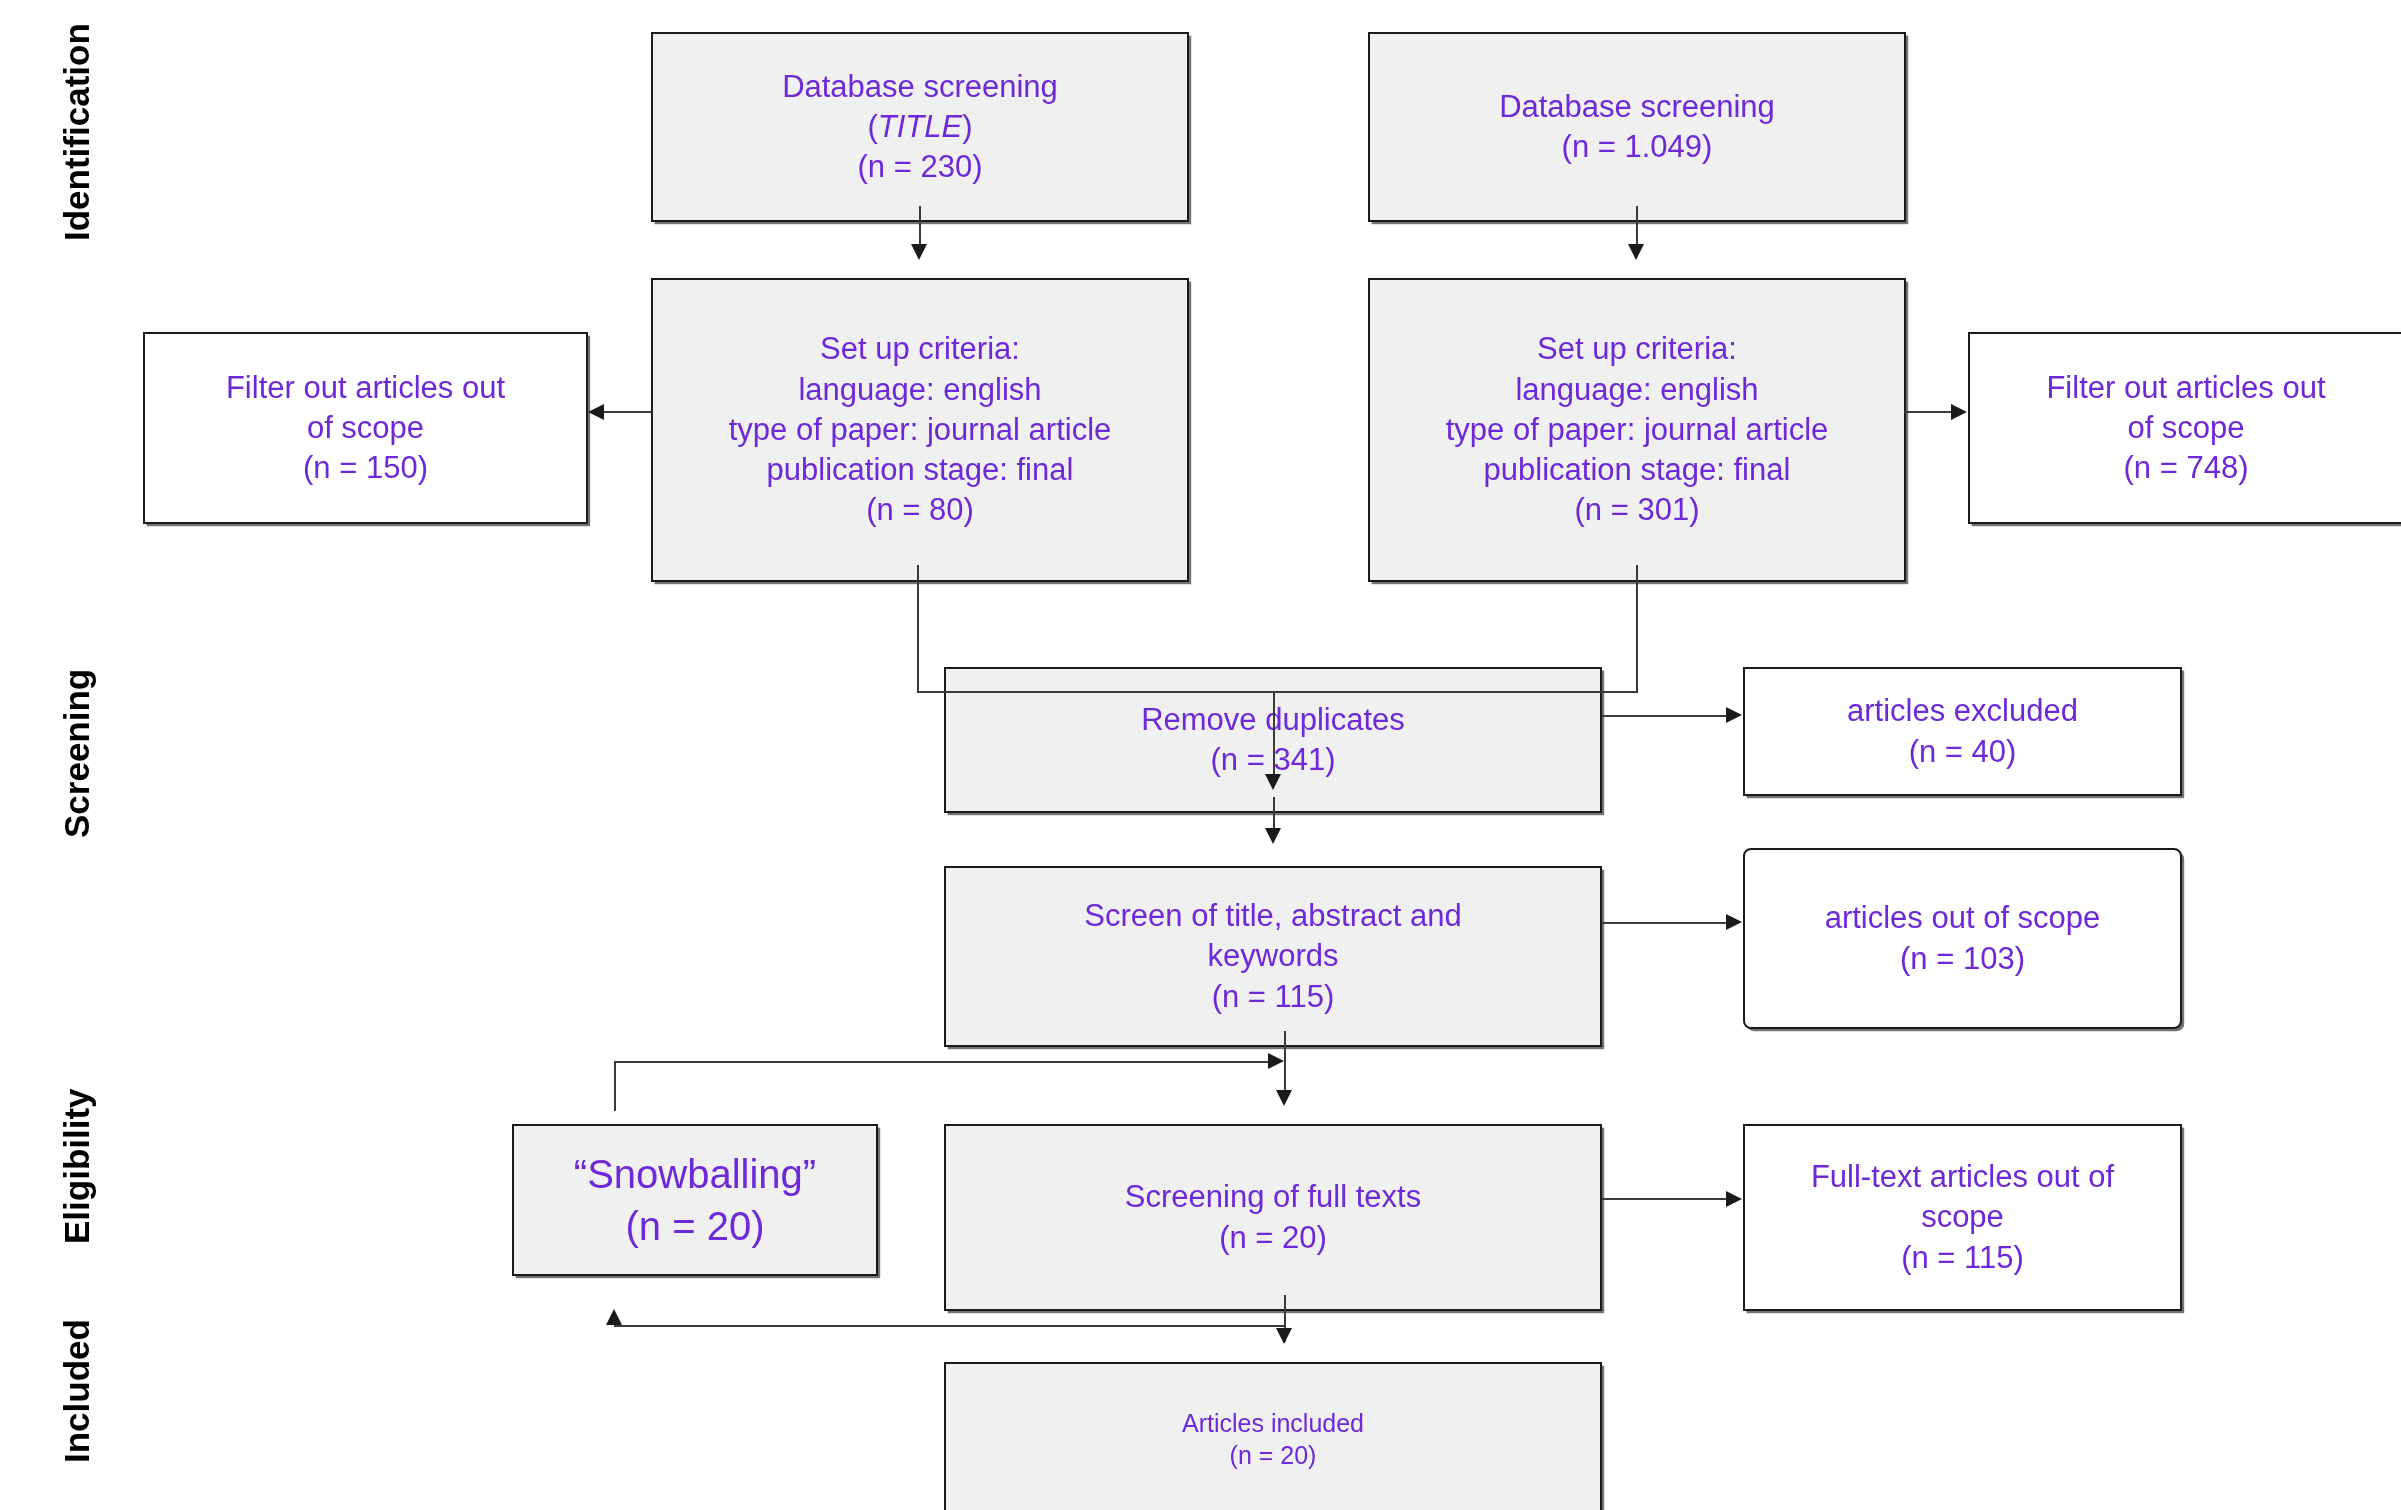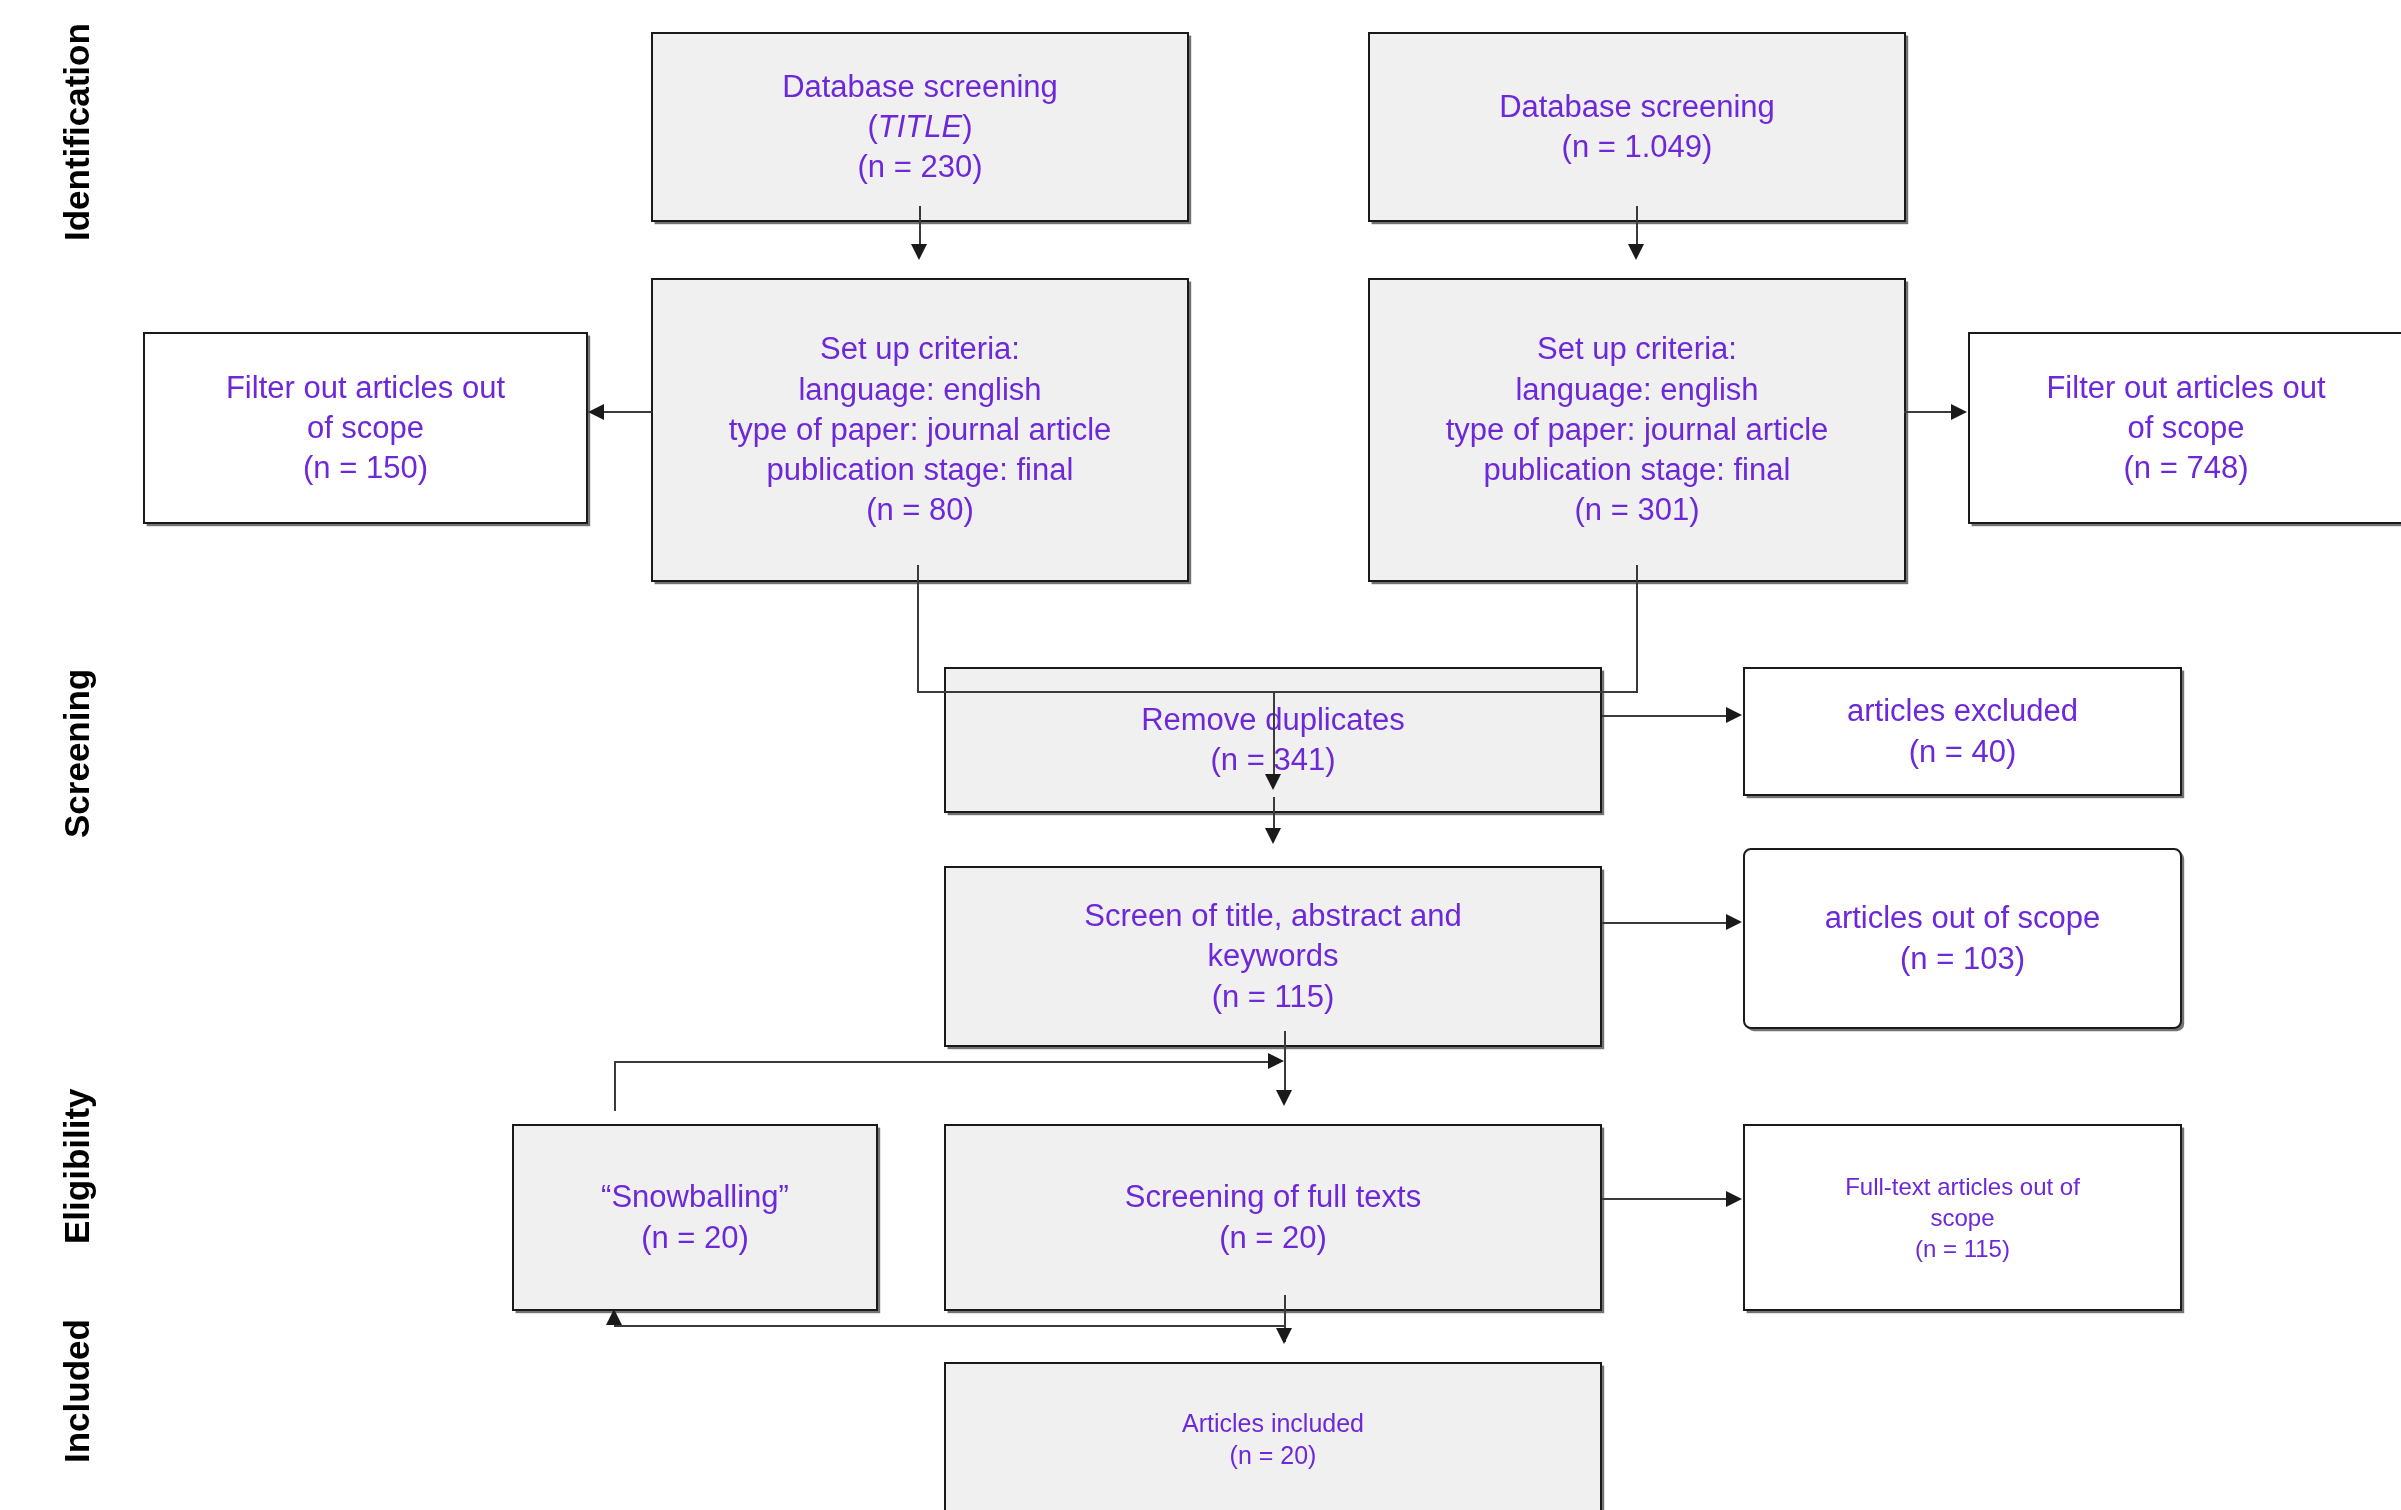--- a/index.html
+++ b/index.html
@@ -163,35 +163,35 @@
     </div>
   </div>
 
   <div class="node plain" style="left:1743px; top:832px; width:439px; height:181px; font-size:31px;border-radius:8px;">
     <div class="txt">
       <div>articles out of scope</div>
       <div>(n = 103)</div>
     </div>
   </div>
 
-  <div class="node filled" style="left:512px; top:1108px; width:366px; height:187px; font-size:31px;justify-content:center;">
+  <div class="node filled" style="left:512px; top:1108px; width:366px; height:152px; font-size:40px;justify-content:center;">
     <div class="txt">
       <div>“Snowballing”</div>
       <div>(n = 20)</div>
     </div>
   </div>
 
   <div class="node filled" style="left:944px; top:1108px; width:658px; height:187px; font-size:31px;">
     <div class="txt">
       <div>Screening of full texts</div>
       <div>(n = 20)</div>
     </div>
   </div>
 
-  <div class="node plain" style="left:1743px; top:1108px; width:439px; height:187px; font-size:24px;">
+  <div class="node plain" style="left:1743px; top:1108px; width:439px; height:187px; font-size:31px;">
     <div class="txt">
       <div>Full-text articles out of</div>
       <div>scope</div>
       <div>(n = 115)</div>
     </div>
   </div>
 
   <div class="node filled" style="left:944px; top:1346px; width:658px; height:154px; font-size:25px;">
     <div class="txt">
       <div>Articles included</div>

